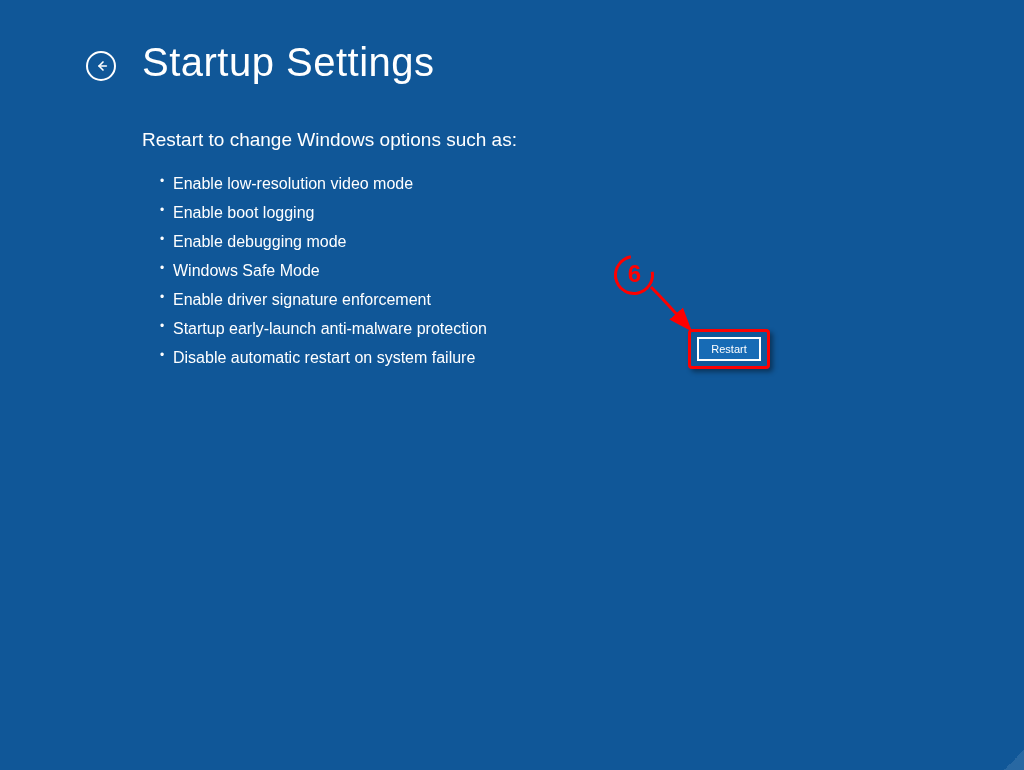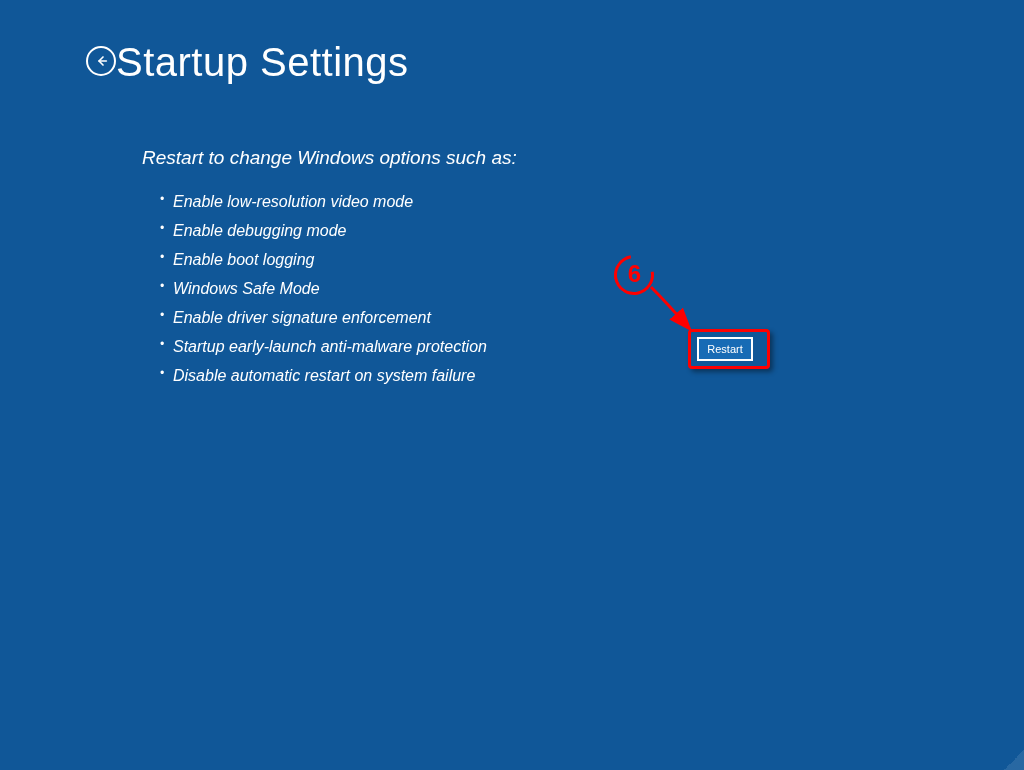--- a/index.html
+++ b/index.html
@@ -17,21 +17,22 @@
       position: relative;
       overflow: hidden;
     }
     
     .container {
       padding: 40px 0 0 86px;
     }
     
     .header-row {
       display: flex;
-      align-items: flex-start;
+      align-items: center;
+      gap: 26px;
     }
     
     .back-button {
       width: 30px;
       height: 30px;
       border: 2px solid #ffffff;
       border-radius: 50%;
       display: flex;
       align-items: center;
       justify-content: center;
@@ -46,22 +47,21 @@
     }
     
     .page-title {
       font-size: 40px;
       font-weight: 300;
       letter-spacing: 0.5px;
     }
     
     .content {
       margin-left: 56px;
-      margin-top: 62px;
-      font-style: italic;
+      margin-top: 44px;
     }
     
     .subtitle {
       font-size: 19px;
       font-weight: 400;
       margin-bottom: 18px;
     }
     
     .options-list {
       list-style: none;
@@ -81,21 +81,21 @@
       content: "•";
       position: absolute;
       left: 0;
       font-size: 12px;
     }
     
     .restart-button {
       position: absolute;
       left: 697px;
       top: 337px;
-      width: 56px;
+      width: 64px;
       height: 24px;
       background: #176bb5;
       border: 2px solid #ffffff;
       color: #ffffff;
       font-size: 11px;
       font-family: "Segoe UI", Arial, sans-serif;
       cursor: pointer;
       display: flex;
       align-items: center;
       justify-content: center;
@@ -171,22 +171,22 @@
         <line x1="9" y1="12" x2="20" y2="12" stroke-linecap="round"></line>
       </svg>
     </div>
     <h1 class="page-title">Startup Settings</h1>
   </div>
 
   <div class="content">
     <div class="subtitle">Restart to change Windows options such as:</div>
     <ul class="options-list">
       <li>Enable low-resolution video mode</li>
+      <li>Enable boot logging</li>
       <li>Enable debugging mode</li>
-      <li>Enable boot logging</li>
       <li>Windows Safe Mode</li>
       <li>Enable driver signature enforcement</li>
       <li>Startup early-launch anti-malware protection</li>
       <li>Disable automatic restart on system failure</li>
     </ul>
   </div>
 </div>
 
 <button class="restart-button">Restart</button>
 

